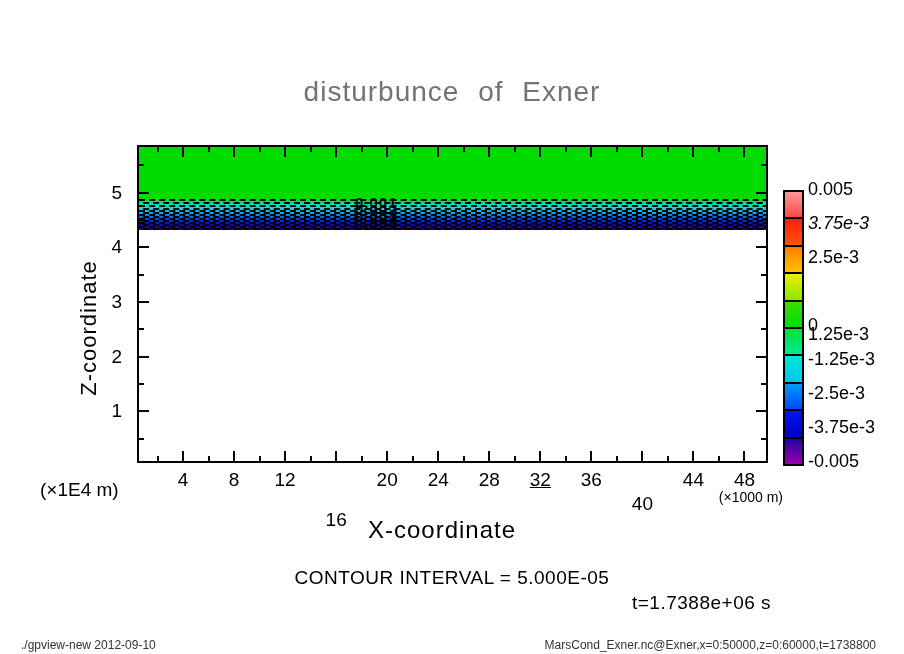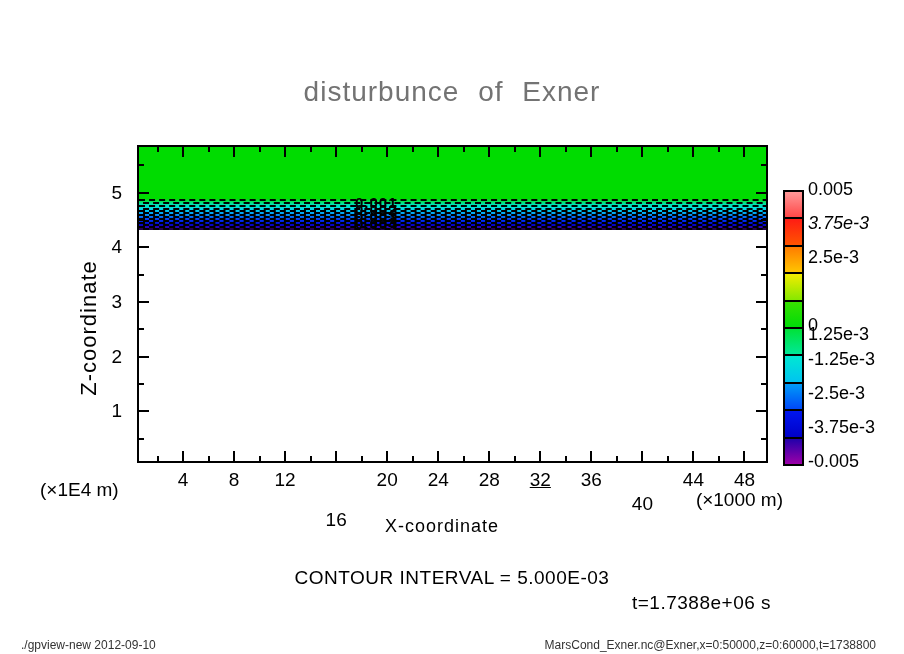--- a/index.html
+++ b/index.html
@@ -25,22 +25,22 @@
     letter-spacing:1px;color:#000;white-space:nowrap;
   }
   .tick{position:absolute;background:#000;}
   .x-tick-label{position:absolute;width:36px;text-align:center;font-size:19px;}
   .y-tick-label{position:absolute;width:32px;text-align:right;font-size:19px;}
   #y-axis-label{
     left:89px;top:328px;font-size:22px;letter-spacing:1px;white-space:nowrap;
     transform:translate(-50%,-50%) rotate(-90deg);
   }
   #y-axis-unit{left:40px;top:479px;font-size:19px;white-space:nowrap;}
-  #x-axis-unit{right:121px;top:489px;font-size:19px;white-space:nowrap;}
-  #x-axis-label{left:0;top:516px;width:884px;text-align:center;font-size:18px;letter-spacing:1px;}
+  #x-axis-unit{right:121px;top:489px;font-size:14px;white-space:nowrap;}
+  #x-axis-label{left:0;top:516px;width:884px;text-align:center;font-size:24px;letter-spacing:1px;}
   #contour-interval{left:0;top:567px;width:904px;text-align:center;font-size:19px;letter-spacing:0.5px;}
   #time-annotation{left:632px;top:592px;font-size:19px;letter-spacing:0.5px;white-space:nowrap;}
   #colorbar{
     left:783px;top:190px;width:17px;height:272px;
     border:2px solid #000;box-sizing:content-box;
     display:flex;flex-direction:column;
   }
   .cbar-seg{flex:1 1 auto;border-bottom:2px solid #000;}
   .cbar-seg:last-child{border-bottom:none;}
   .cbar-label{position:absolute;left:808px;font-size:18px;white-space:nowrap;}
@@ -148,21 +148,21 @@
       <div class="tick" style="left: 0px; top: 72.12px; width: 5px; height: 2px;"></div>
       <div class="tick" style="left: 622px; top: 72.12px; width: 5px; height: 2px;"></div>
       <div class="tick" style="left: 0px; top: 17.48px; width: 5px; height: 2px;"></div>
       <div class="tick" style="left: 622px; top: 17.48px; width: 5px; height: 2px;"></div>
     </div>
 
   <div id="y-axis-label" class="abs">Z-coordinate</div>
   <div id="y-axis-unit" class="abs">(×1E4 m)</div>
   <div id="x-axis-unit" class="abs">(×1000 m)</div>
   <div id="x-axis-label" class="abs">X-coordinate</div>
-  <div id="contour-interval" class="abs">CONTOUR INTERVAL = 5.000E-03</div>
+  <div id="contour-interval" class="abs">CONTOUR INTERVAL = 5.000E-05</div>
   <div id="time-annotation" class="abs">t=1.7388e+06 s</div>
 
   <div id="colorbar" class="abs">
       <div class="cbar-seg" style="background: linear-gradient(rgb(255, 152, 152), rgb(255, 72, 72));"></div>
       <div class="cbar-seg" style="background: linear-gradient(rgb(255, 28, 20), rgb(255, 84, 0));"></div>
       <div class="cbar-seg" style="background: linear-gradient(rgb(255, 124, 0), rgb(255, 196, 0));"></div>
       <div class="cbar-seg" style="background: linear-gradient(rgb(244, 236, 0), rgb(134, 232, 0));"></div>
       <div class="cbar-seg" style="background: linear-gradient(rgb(56, 224, 0), rgb(0, 220, 8));"></div>
       <div class="cbar-seg" style="background: linear-gradient(rgb(0, 226, 56), rgb(0, 232, 150));"></div>
       <div class="cbar-seg" style="background: linear-gradient(rgb(0, 232, 210), rgb(0, 196, 240));"></div>

